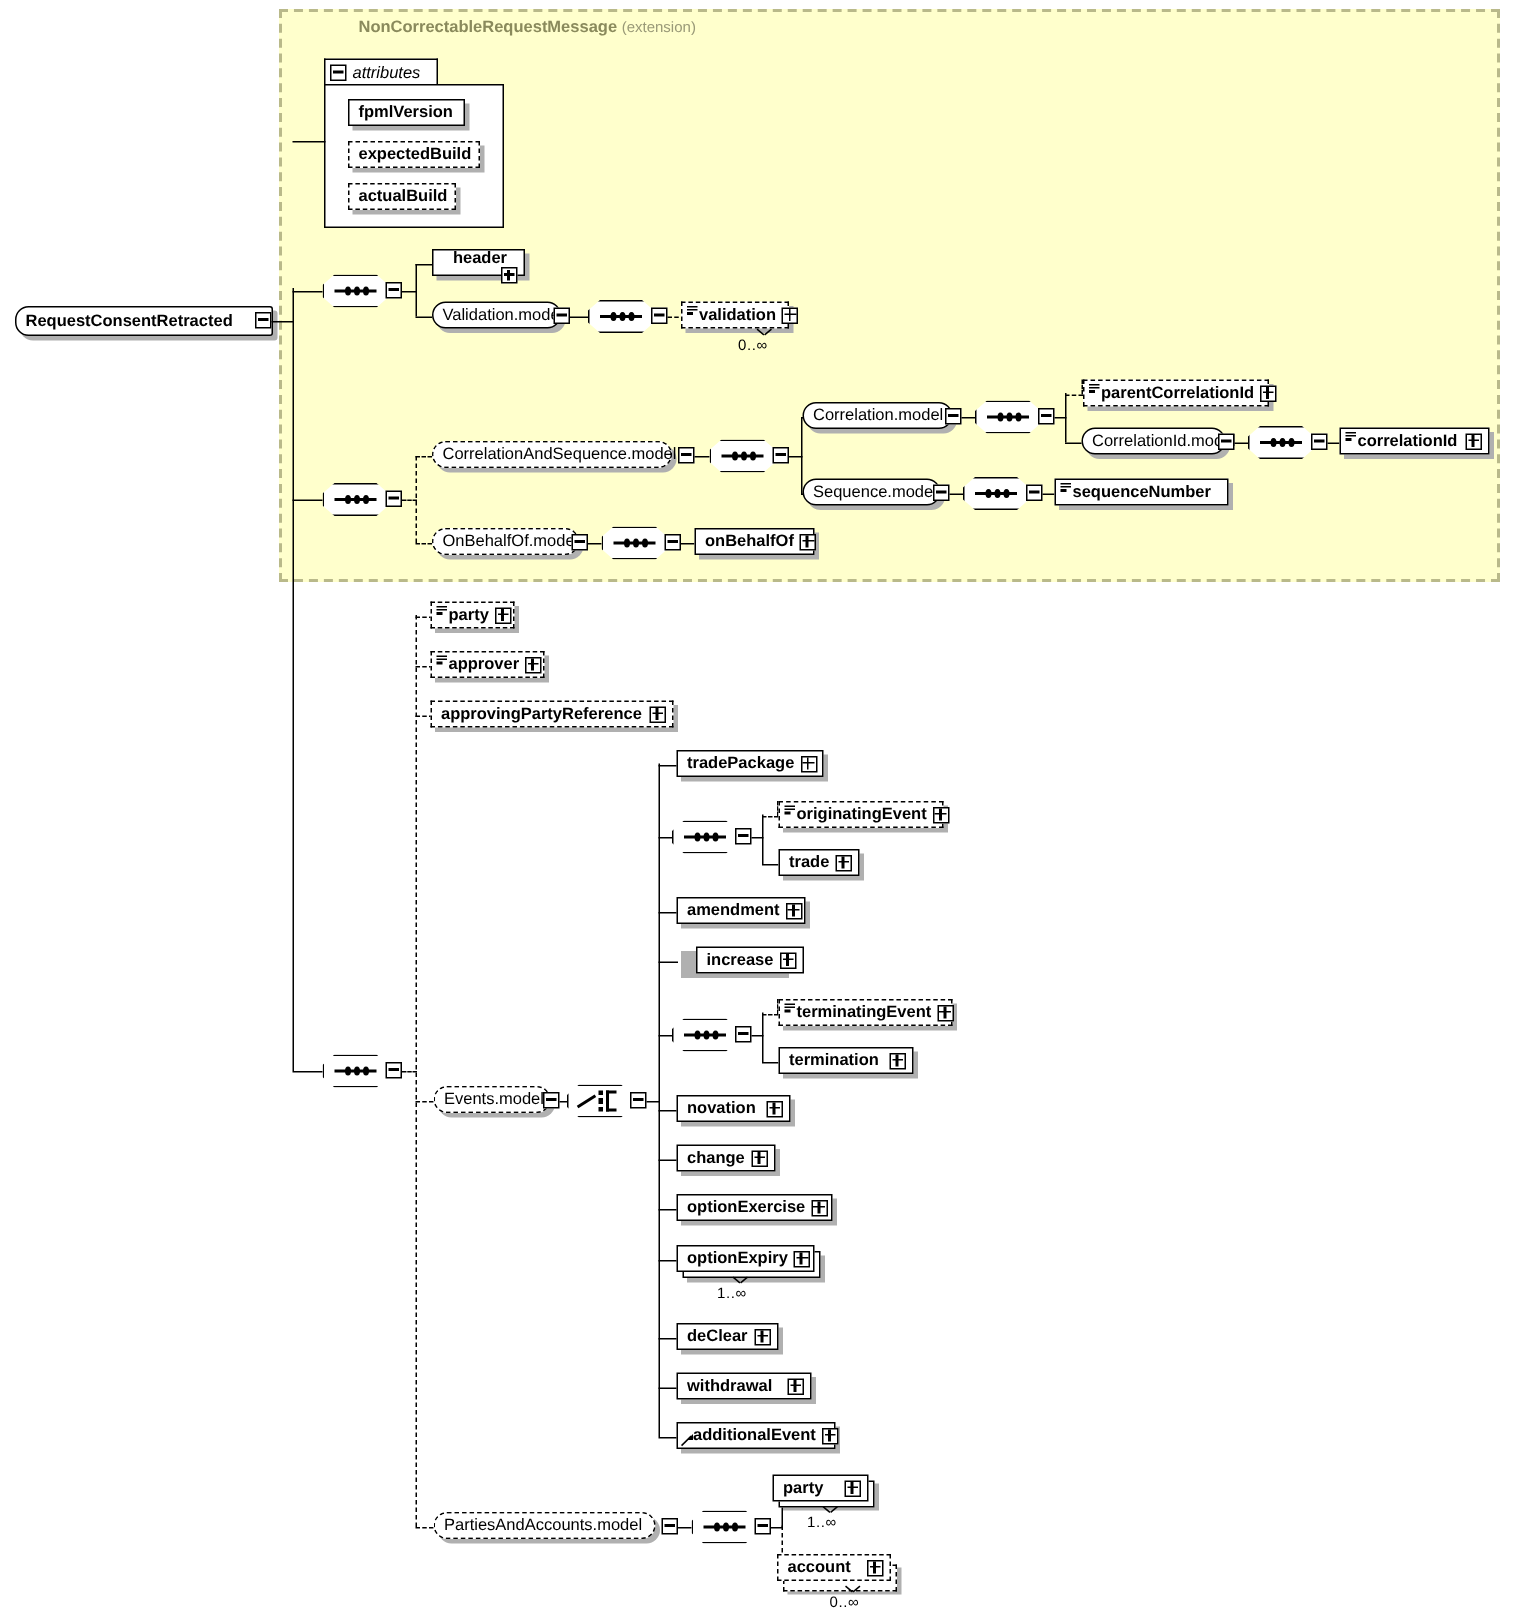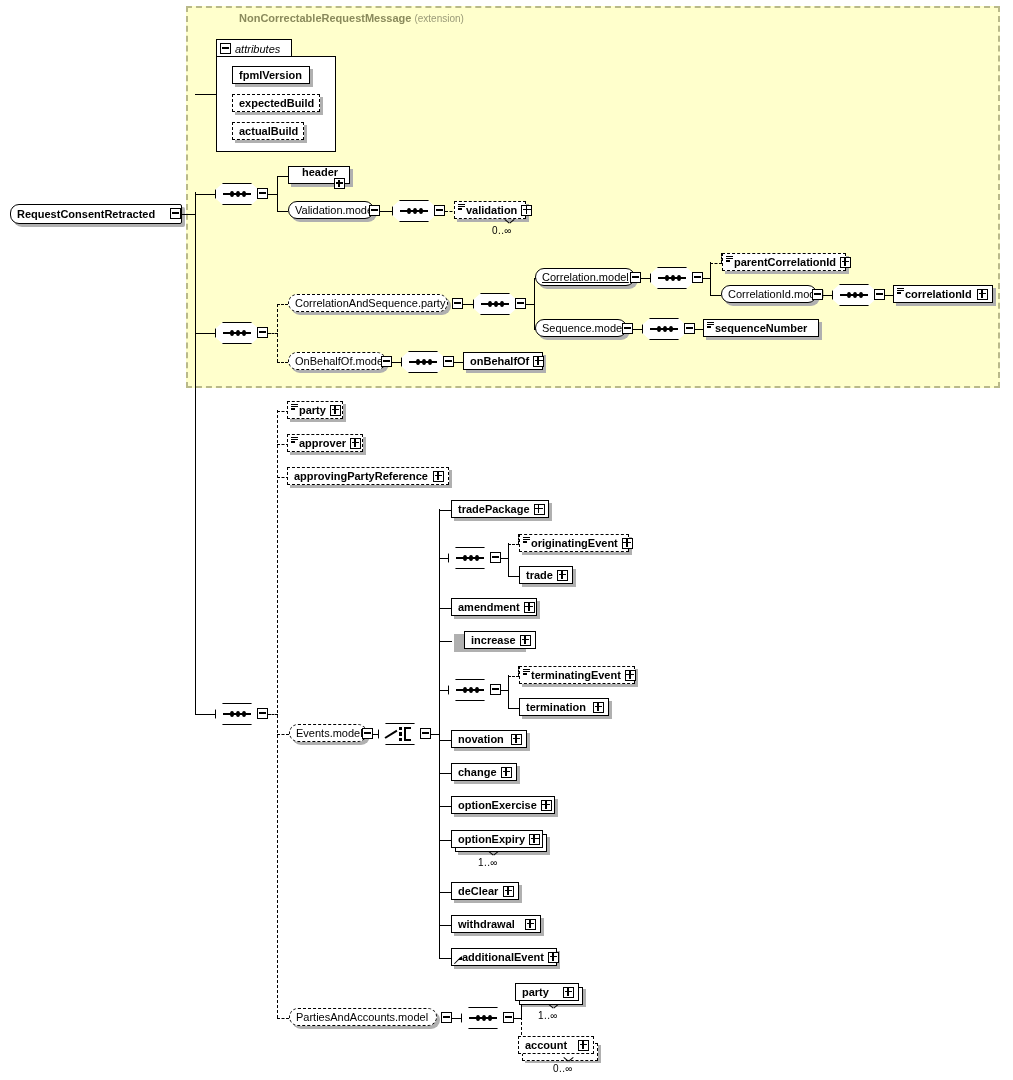--- a/index.html
+++ b/index.html
@@ -201,41 +201,41 @@
       </div>
   </div>
   <div class="pm" style="left:257px;top:327px;"></div>
   <div class="ln h" style="left:195px;top:332.5px;width:20px;"></div>
   <div class="dln h" style="left:268px;top:332.5px;width:10px;"></div>
   <div class="dln v" style="left:277px;top:304px;height:58px;"></div>
 
   <div class="dln h" style="left:277px;top:303.5px;width:11px;"></div>
   <div class="shadow" style="left:291px;top:297px;width:160px;height:18px;border-radius:9px;"></div>
   <div class="node dashed rounded" style="left:288px;top:294px;width:160px;height:18px;">
-    <span class="txt">CorrelationAndSequence.party</span>
+    <span class="txt">CorrelationAndSequence.model</span>
   </div>
   <div class="pm" style="left:452px;top:298px;"></div>
   <div class="ln h" style="left:463px;top:303.5px;width:10px;"></div>
 
   <div class="comp" style="left:473px;top:293px;">
     <div class="octsh"></div>
       <div class="oct"></div>
     <div class="seqg">
         <b></b>
         <b></b>
         <b></b>
       </div>
   </div>
   <div class="pm" style="left:515px;top:298px;"></div>
   <div class="ln h" style="left:526px;top:303.5px;width:9px;"></div>
   <div class="ln v" style="left:534px;top:278px;height:52px;"></div>
 
   <div class="ln h" style="left:534px;top:277.5px;width:11px;"></div>
   <div class="shadow" style="left:538px;top:271px;width:100px;height:18px;border-radius:9px;"></div>
-  <div class="node solid rounded" style="left:535px;top:268px;width:100px;height:18px;text-decoration:underline;">
+  <div class="node solid rounded" style="left:535px;top:268px;width:100px;height:18px;">
     <span class="txt">Correlation.model</span>
   </div>
   <div class="pm" style="left:630px;top:272px;"></div>
   <div class="ln h" style="left:641px;top:277.5px;width:9px;"></div>
 
   <div class="comp" style="left:650px;top:267px;">
     <div class="octsh"></div>
       <div class="oct"></div>
     <div class="seqg">
         <b></b>

